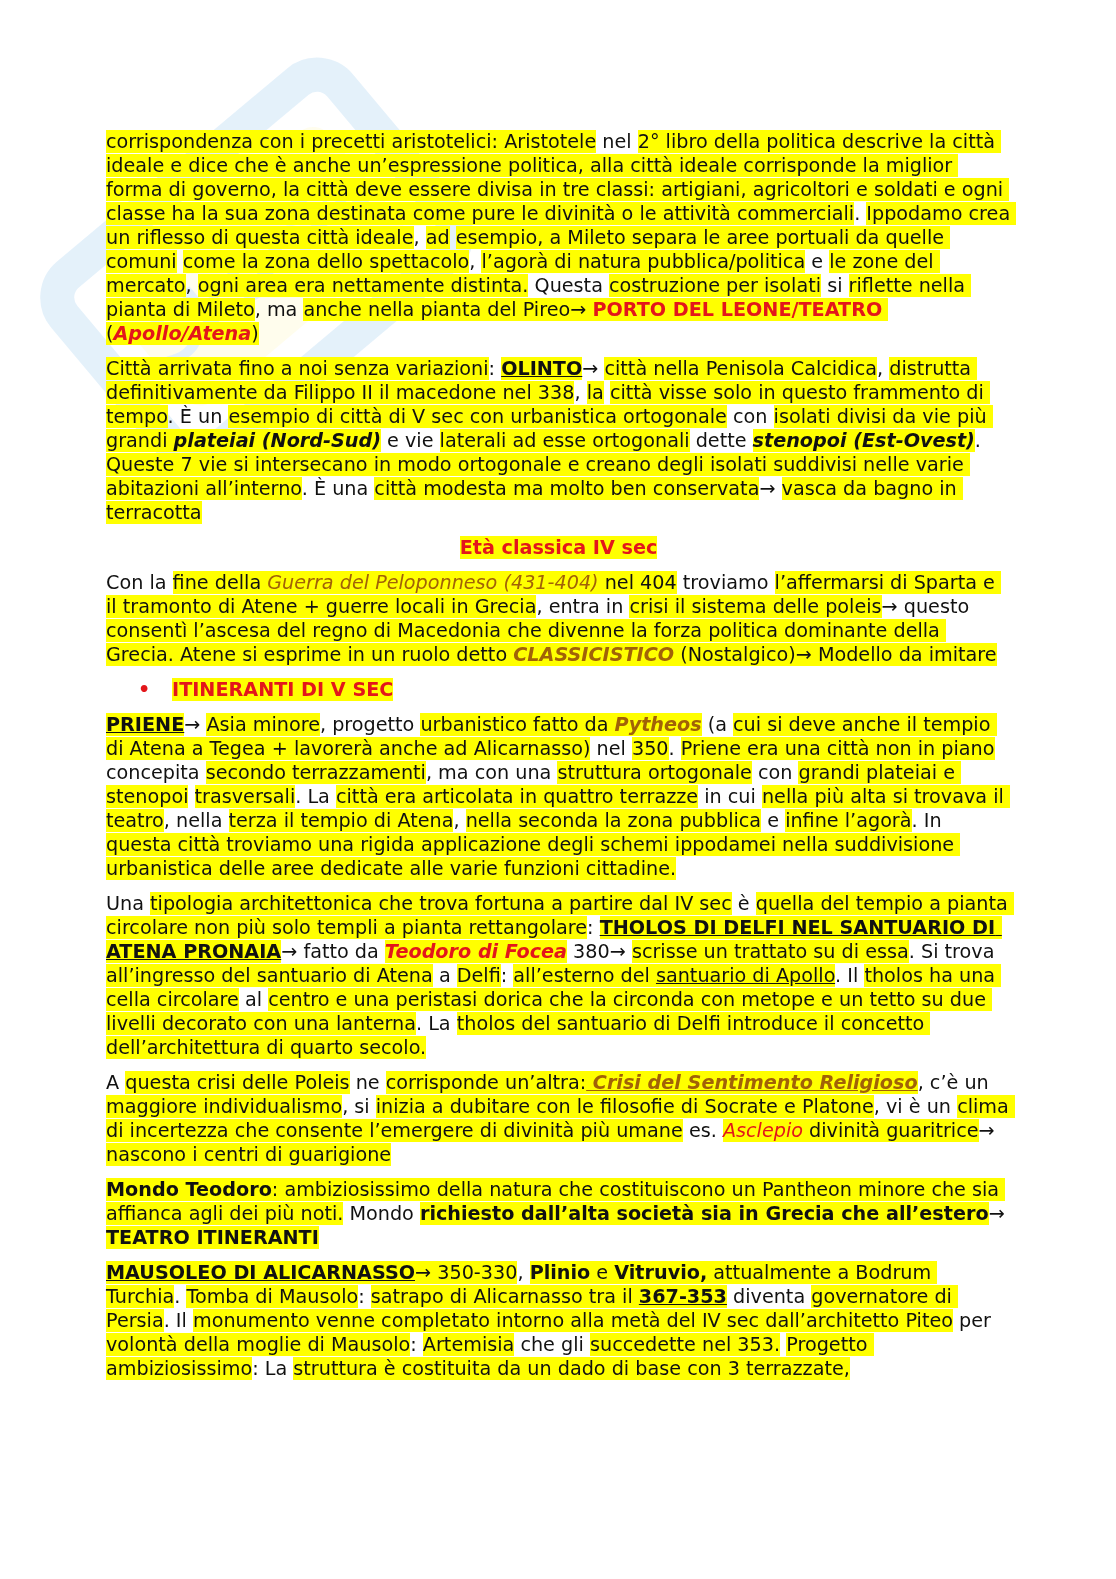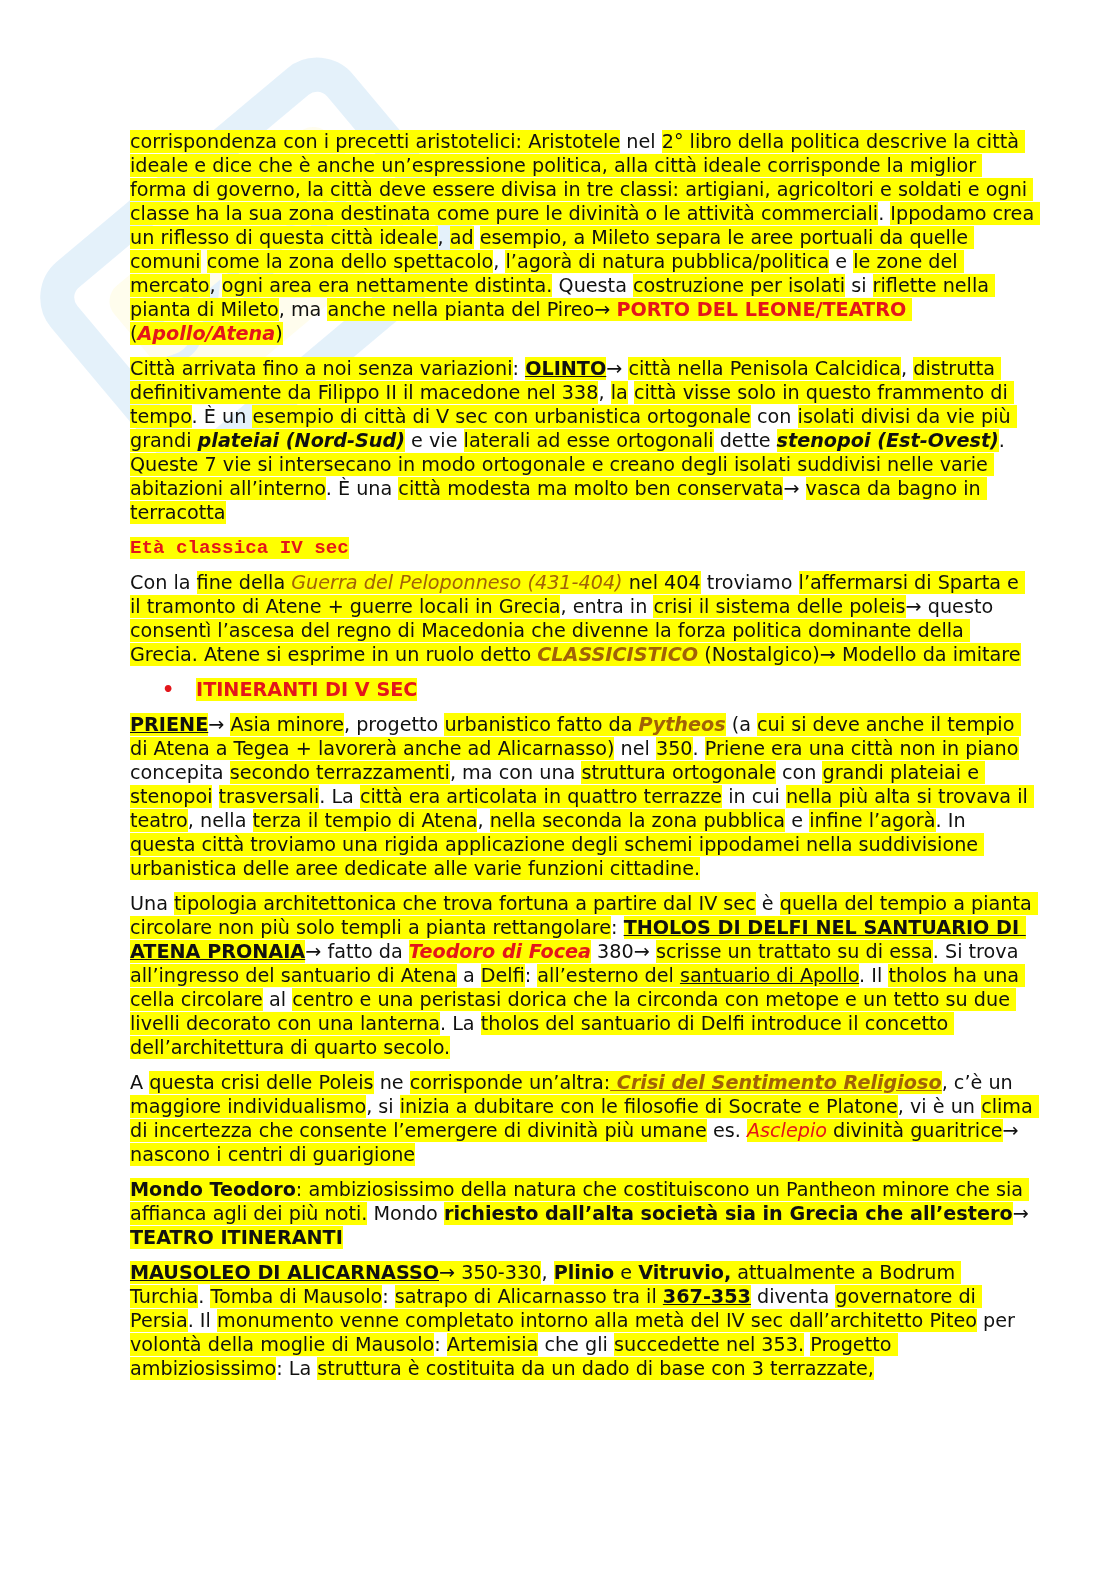--- a/index.html
+++ b/index.html
@@ -1,23 +1,23 @@
 <!DOCTYPE html>
 <html><head>
 <meta charset="utf-8">
 <style>
   html, body { margin: 0; padding: 0; background: #ffffff; }
   body { width: 1116px; height: 1579px; position: relative; overflow: hidden;
          font-family: "DejaVu Sans", sans-serif; color: #111111; }
   .watermark { position: absolute; left: 20px; top: 40px; width: 480px; height: 460px;
                pointer-events: none; opacity: 0.55; }
   .page { position: absolute; left: 106px; top: 130px; width: 905px;
-          font-size: 19.2px; line-height: 24px; margin-left: 24px; }
+          font-size: 19.2px; line-height: 24px; }
   .para { margin: 0 0 11px 0; }
-  .para.center { text-align: left; font-family: Liberation Mono, monospace; }
+  .para.center { text-align: center; }
   .para.bullet { padding-left: 66px; position: relative; margin-top: 0; }
   .bullet-dot { position: absolute; left: 32px; top: 0; color: #e3161b; font-weight: bold; }
   .seg { white-space: pre-wrap; }
   .hl { background: #ffff00; }
   .b { font-weight: bold; }
   .i { font-style: italic; }
   .u { text-decoration: underline; }
   .red { color: #e3161b; }
   .green { color: #a16207; }
 </style>

